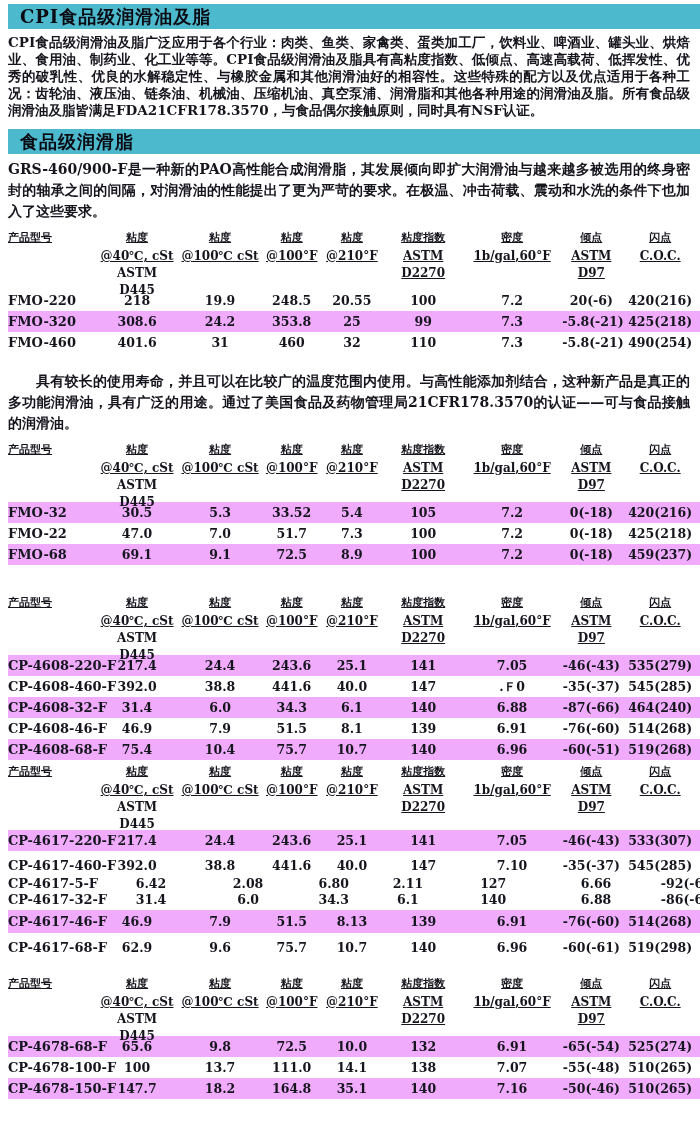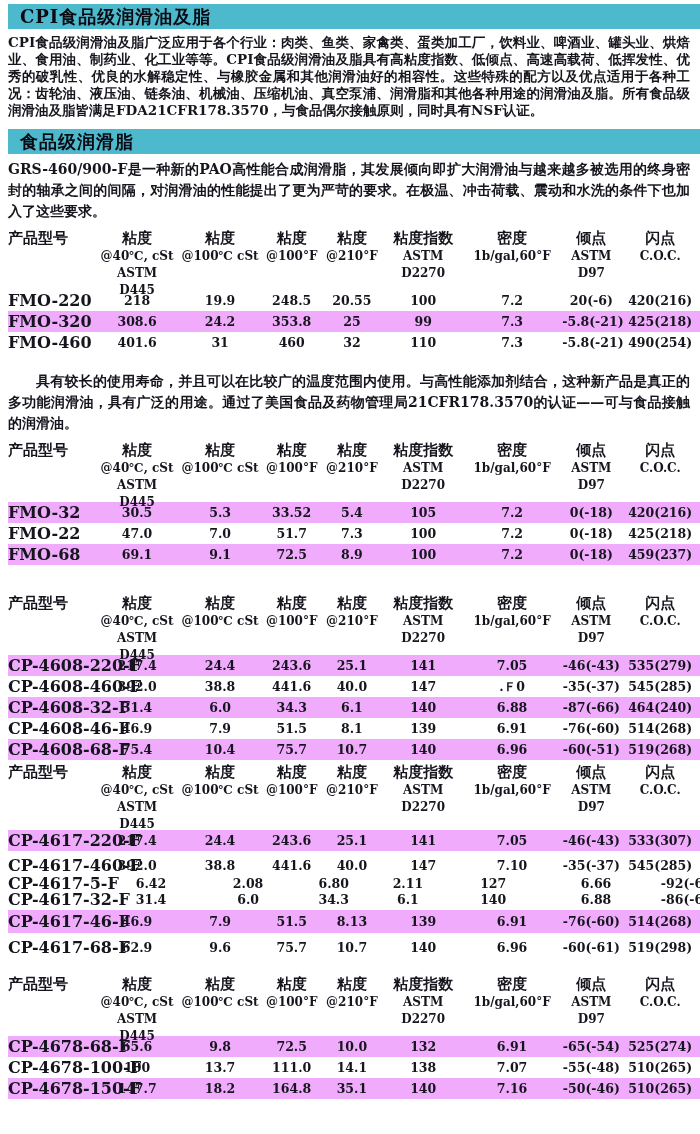--- a/index.html
+++ b/index.html
@@ -27,28 +27,28 @@
   #para3 { margin-top:18px; }
 
   .spec-table { margin-left:8px; }
   .grid {
     display:grid;
     grid-template-columns:13% 11.3% 12.7% 8% 9.4% 11.2% 14.5% 8.4% 11.5%;
   }
   .thead { margin-bottom:8px; }
   .hcell { text-align:center; }
   .hcell.c0 { text-align:left; }
-  .hline1 { display:block; font-size:15px; height:20px; line-height:20px; }
-  .hline2 { display:block; font-size:12px;   height:17px; line-height:17px; }
+  .hline1 { display:block; font-size:11px; height:20px; line-height:20px;text-decoration:underline; }
+  .hline2 { display:block; font-size:12px;   height:17px; line-height:17px;text-decoration:underline; }
   .hline3 { display:block; font-size:12px;   height:17px; line-height:17px; }
   .trow { height:21px; line-height:21px; }
   .trow.hl { background:#f0abfc; }
   .trow.compact { height:16px; line-height:16px;gap:14px; }
   .tcell { text-align:center; font-size:12.5px; white-space:nowrap; }
-  .tcell.c0 { text-align:left; font-size:16px; }
+  .tcell.c0 { text-align:left; font-size:13px; }
 
   #table-0 { margin-top:6px; }
   #table-1 { margin-top:6px; }
   #table-2 { margin-top:28px; }
   #table-3 { margin-top:2px; }
   #table-3 .thead { margin-bottom:14px; }
   #table-3 .trow.r0 { margin-bottom:4px; }
   #table-3 .trow.r4 { height:23px; line-height:23px; margin-top:2px; margin-bottom:4px; }
   #table-4 { margin-top:16px; }
 </style>

